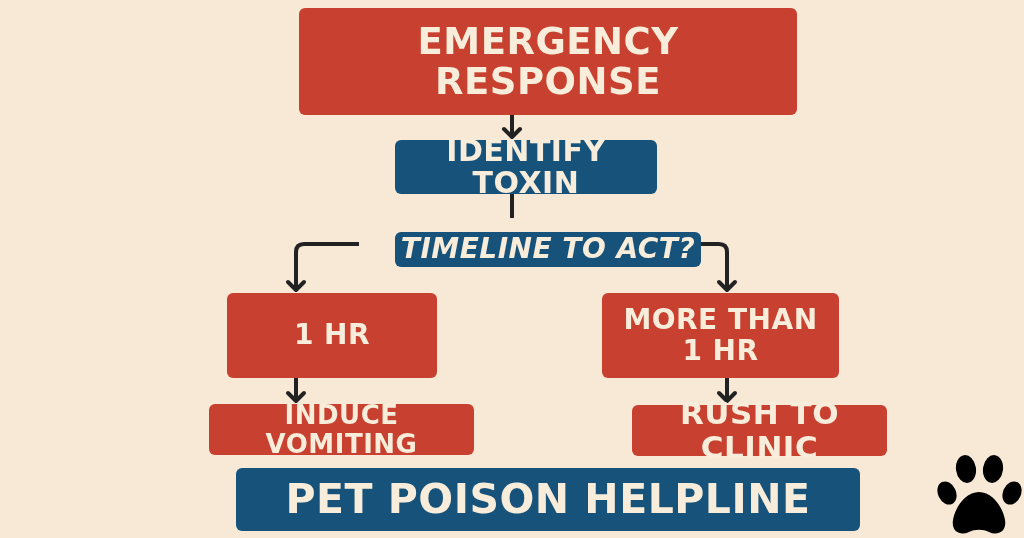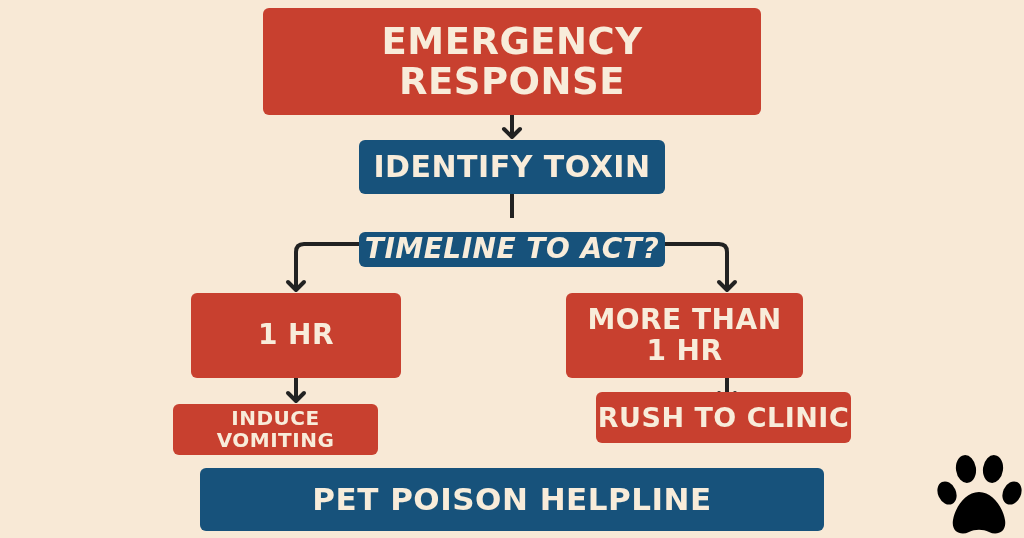--- a/index.html
+++ b/index.html
@@ -21,57 +21,57 @@
       align-items: center;
       justify-content: center;
       color: #f8ecda;
       font-weight: bold;
       text-transform: uppercase;
       border-radius: 6px;
       box-sizing: border-box;
       text-align: center;
       line-height: 1.08;
       letter-spacing: 0.5px;
+      margin-left: 36px;
     }
     .red { background: #c8402f; }
     .blue { background: #17527b; }
 
     #title-box {
       left: 263px; top: 8px; width: 498px; height: 107px;
       font-size: 37px;
     }
     #identify-box {
-      left: 359px; top: 140px; width: 306px; height: 54px;
+      left: 359px; top: 140px; width: 262px; height: 54px;
       font-size: 30px;
     }
     #timeline-box {
       left: 359px; top: 232px; width: 306px; height: 35px;
       font-size: 28px;
       font-style: italic;
     }
     #less-box {
       left: 191px; top: 293px; width: 210px; height: 85px;
       font-size: 28px;
     }
     #more-box {
       left: 566px; top: 293px; width: 237px; height: 85px;
       font-size: 28px;
     }
     #induce-box {
-      left: 173px; top: 404px; width: 205px; height: 51px;
-      font-size: 20px;
-      align-items: flex-end;
+      left: 173px; top: 404px; width: 265px; height: 51px;
+      font-size: 26px;
     }
     #rush-box {
-      left: 596px; top: 392px; width: 255px; height: 51px;
-      font-size: 27px;
+      left: 596px; top: 405px; width: 255px; height: 51px;
+      font-size: 31px;
     }
     #helpline-box {
       left: 200px; top: 468px; width: 624px; height: 63px;
-      font-size: 31px;
+      font-size: 41px;
       flex-direction: row;
       gap: 14px;
     }
     svg.connectors {
       position: absolute;
       left: 0; top: 0;
       width: 1024px; height: 538px;
       pointer-events: none;
     }
     #paw {

